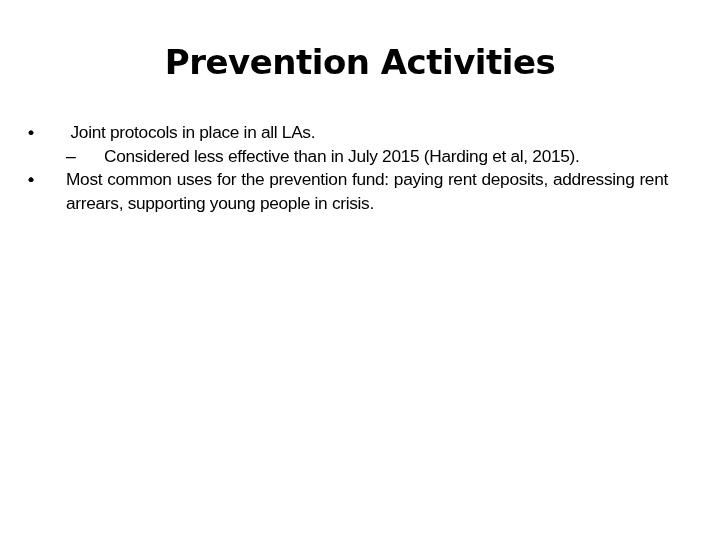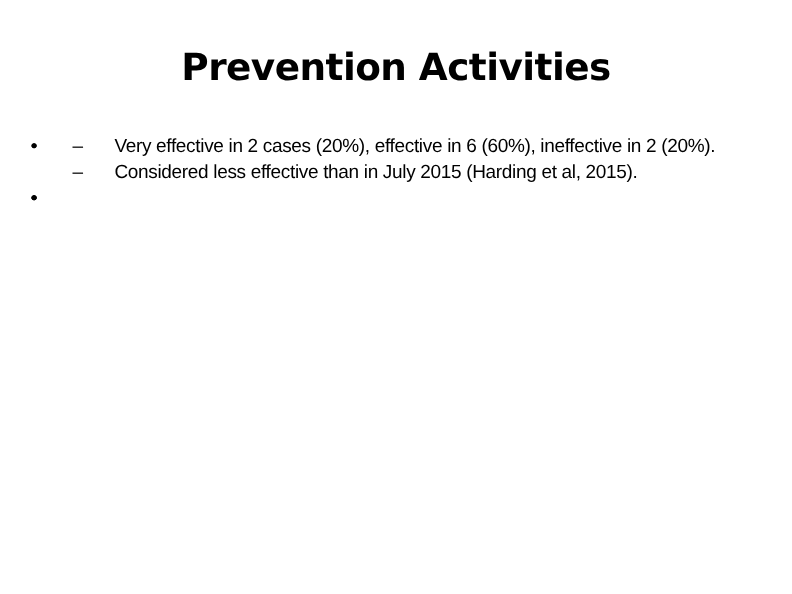--- a/index.html
+++ b/index.html
@@ -23,34 +23,35 @@
 
 <div class="title">Prevention Activities</div>
 
 <div class="content">
   <ul>
     <li class="b1">
       <span class="bullet">•</span>
     </li>
     <li class="b1">
       <span class="bullet">•</span>
+      <span style="white-space:pre;"> Joint protocols in place in all LAs.</span>
       <ul class="sub">
         <li class="b2">
           <span class="dash">–</span>
-          <span>Very effective in 2 cases (20%), effective in 6 (60%), ineffective in 2 (20%).</span>
         </li>
         <li class="b2">
           <span class="dash">–</span>
           <span>Considered less effective than in July 2015 (Harding et al, 2015).</span>
         </li>
       </ul>
     </li>
     <li class="b1">
       <span class="bullet">•</span>
     </li>
     <li class="b1">
       <span class="bullet">•</span>
     </li>
     <li class="b1">
       <span class="bullet">•</span>
+      <span>Most common uses for the prevention fund: paying rent deposits, addressing rent arrears, supporting young people in crisis.</span>
     </li>
   </ul>
 </div>
 
 </body></html>

